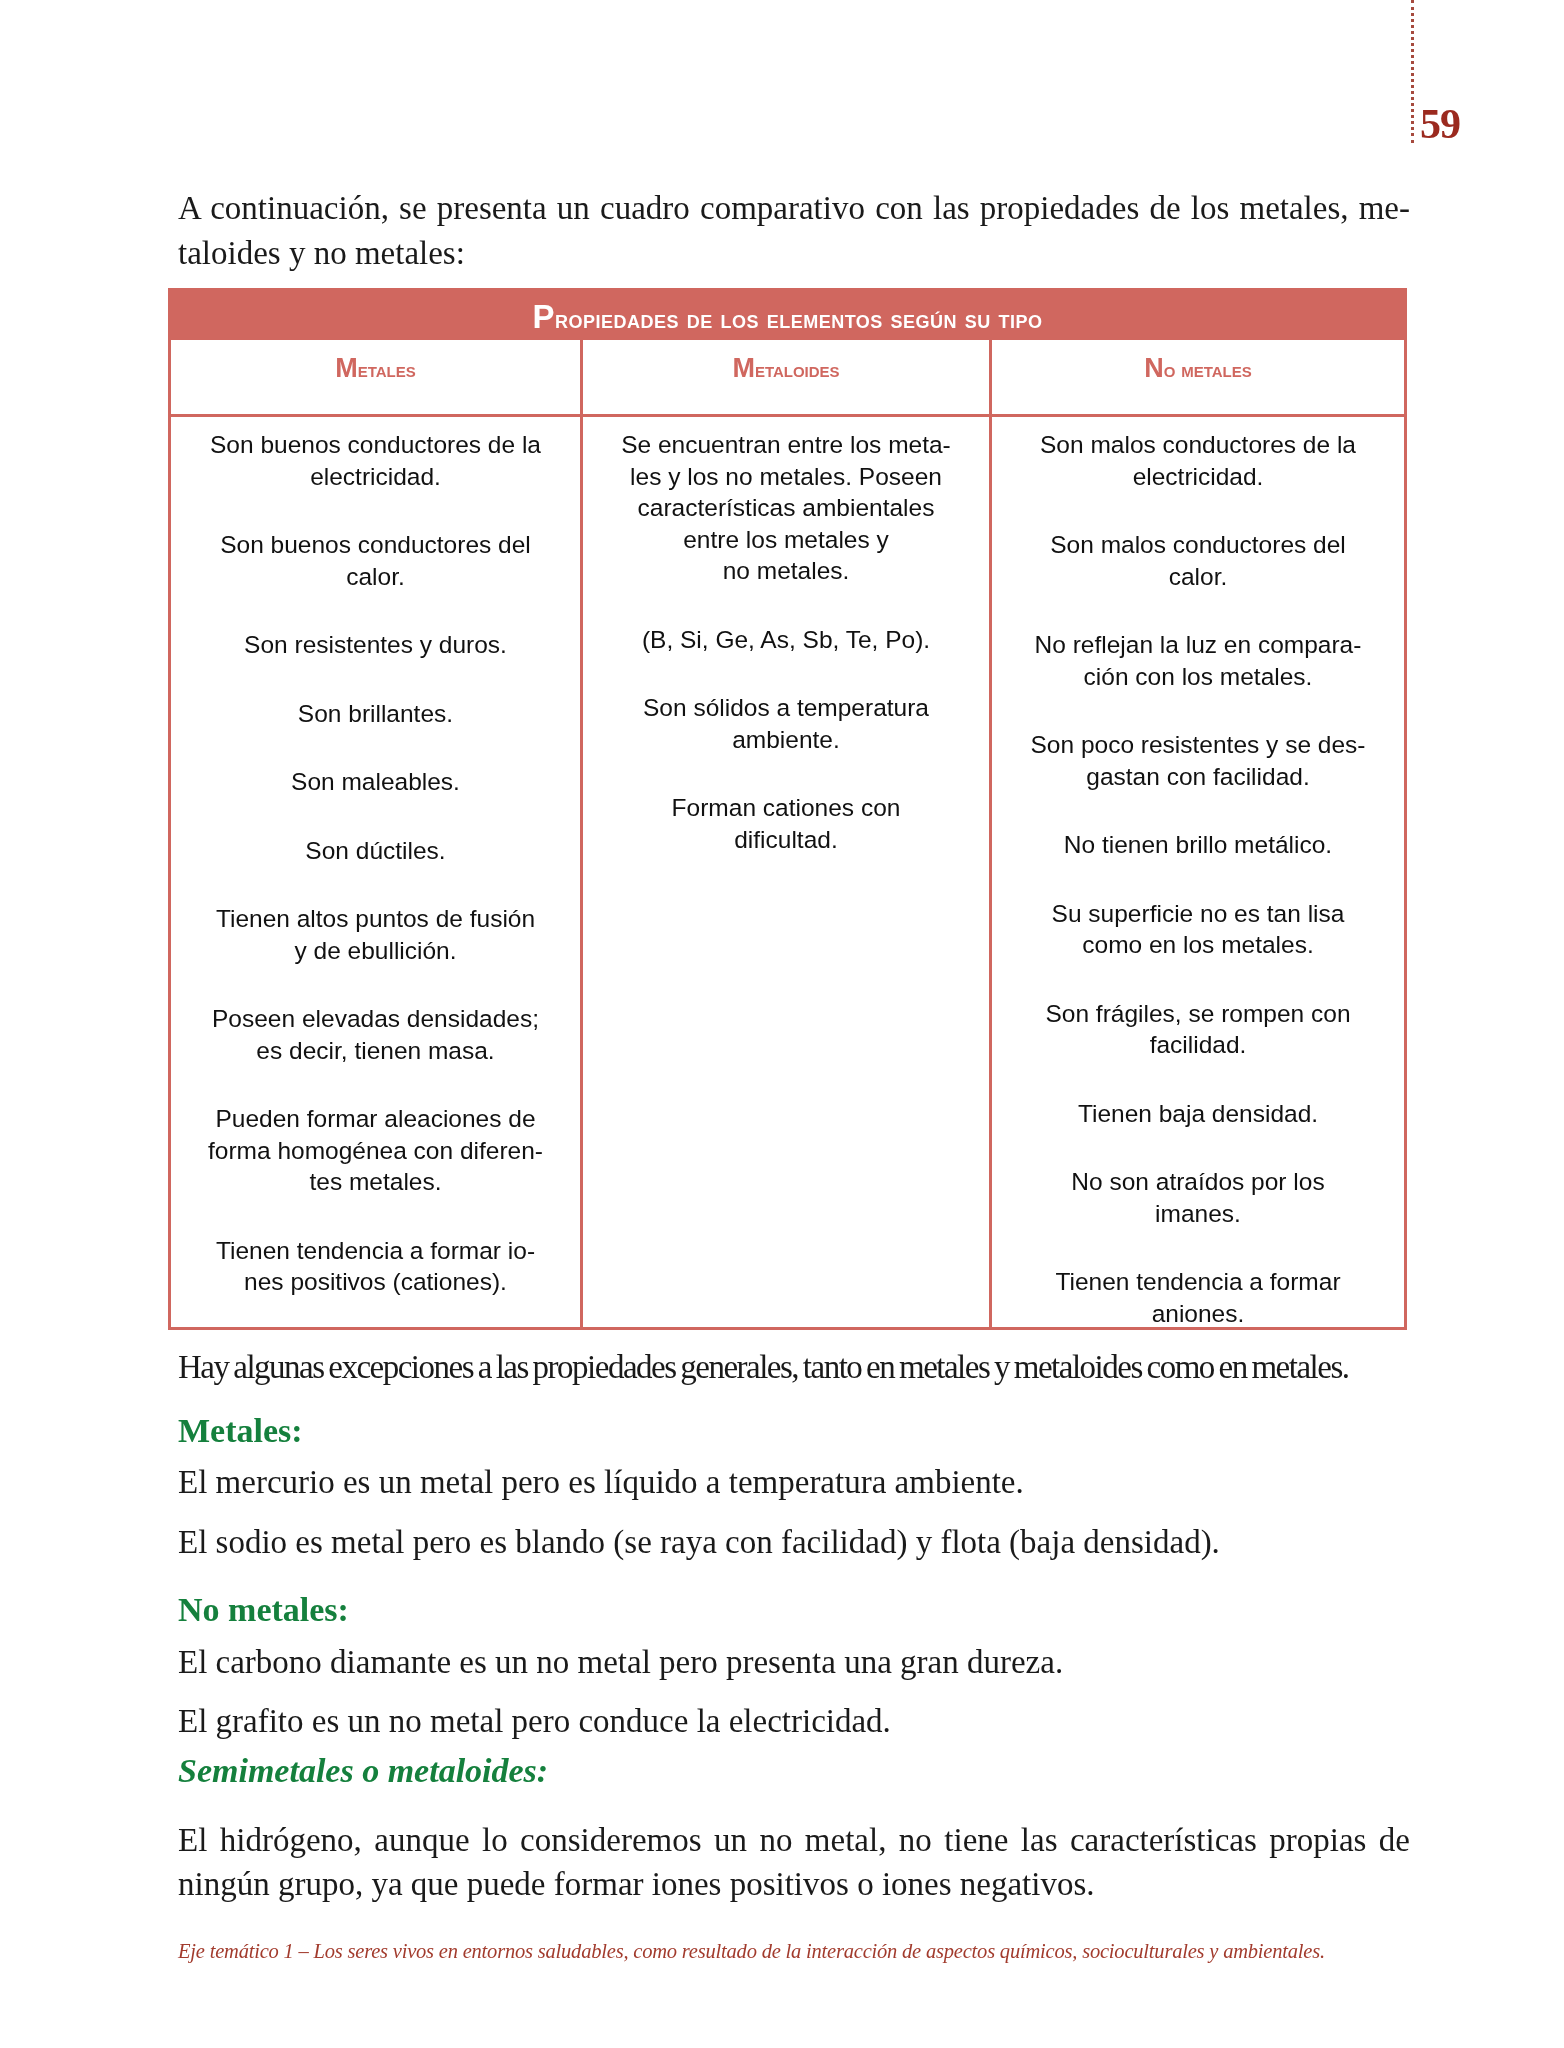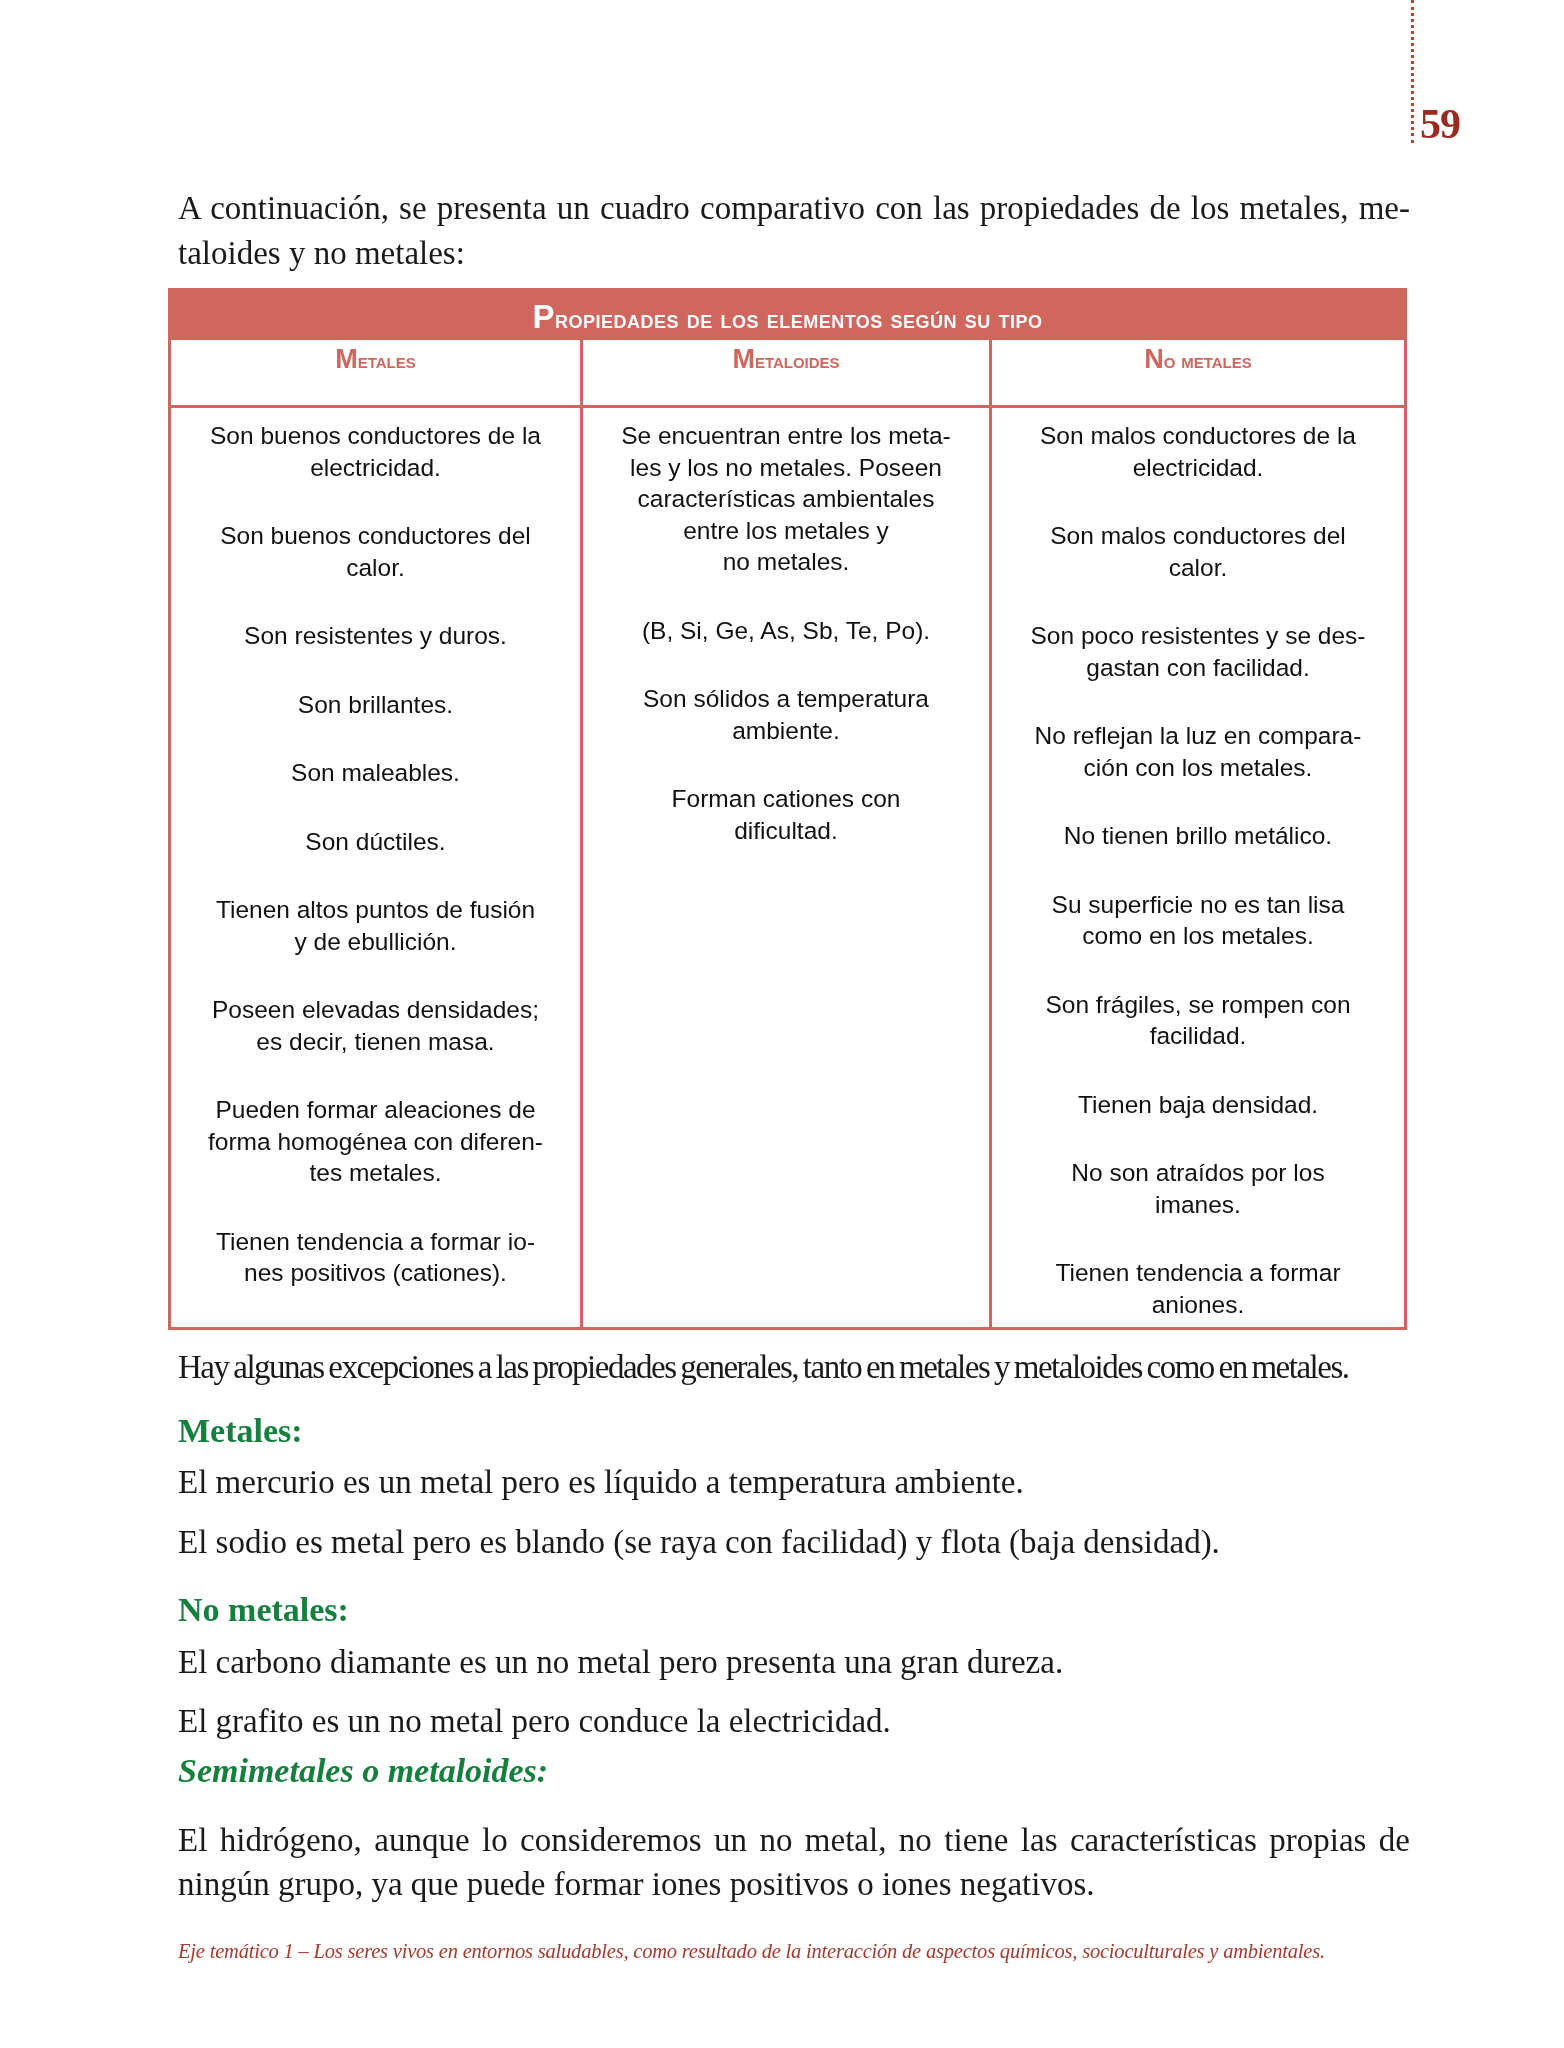--- a/index.html
+++ b/index.html
@@ -7,21 +7,21 @@
   .dots { position:absolute; left:1411px; top:0; height:143px; width:0; border-left:3px dotted #a64a3e; }
   .page-num { position:absolute; left:1420px; top:100px; font-family:"Liberation Serif",serif; font-weight:bold; font-size:42px; color:#9b2a1f; letter-spacing:-1px; }
   .intro { position:absolute; left:178px; top:176px; width:1232px; font-size:33px; line-height:45px; text-align:justify; margin:0; }
   .tbl { position:absolute; left:168px; top:288px; width:1239px; height:1042px; box-sizing:border-box; border:3px solid #d0675f; }
   .tbl-title { position:absolute; left:0; top:0; right:0; height:49px; background:#d0675f; color:#ffffff; text-align:center; font-family:"Liberation Sans",sans-serif; font-weight:bold; font-size:26px; line-height:52px; font-variant:small-caps; letter-spacing:0.5px; }
   .tbl-title .big { font-size:33px; }
   .col { position:absolute; top:49px; bottom:0; box-sizing:border-box; }
   .col.c1 { left:0; width:412px; border-right:3px solid #d0675f; }
   .col.c2 { left:412px; width:409px; border-right:3px solid #d0675f; }
   .col.c3 { left:821px; right:0; }
-  .col-head { height:64px; border-bottom:3px solid #d0675f; box-sizing:content-box; text-align:center; font-family:"Liberation Sans",sans-serif; font-weight:bold; color:#d0675f; font-size:21px; padding-top:4px; height:61px; font-variant:small-caps; }
+  .col-head { height:64px; border-bottom:3px solid #d0675f; box-sizing:content-box; text-align:center; font-family:"Liberation Sans",sans-serif; font-weight:bold; color:#d0675f; font-size:21px; padding-top:13px; height:61px; font-variant:small-caps; }
   .col-head .big { font-size:27px; }
   .col-body { padding:12px 8px 0 8px; text-align:center; font-family:"Liberation Sans",sans-serif; font-size:24.5px; line-height:31.5px; color:#111; }
   .item { margin:0 0 37px 0; }
   .item .ln { display:block; white-space:nowrap; }
   .para { position:absolute; left:178px; margin:0; font-size:33px; line-height:44px; width:1232px; }
   .para.tight { letter-spacing:-1.5px; word-spacing:-2px; }
   .h-red { position:absolute; left:178px; margin:0; font-size:34px; font-weight:bold; color:#15803d; }
   .footer { position:absolute; left:178px; top:1940px; font-style:italic; font-size:20.5px; color:#a23b2d; white-space:nowrap; letter-spacing:-0.2px; }
   .justify { text-align:justify; text-align-last:left;margin-top:10px; }
 </style>
@@ -119,26 +119,26 @@
     <div class="col-body">
         <div class="item">
           <span class="ln">Son malos conductores de la</span>
           <span class="ln">electricidad.</span>
         </div>
         <div class="item">
           <span class="ln">Son malos conductores del</span>
           <span class="ln">calor.</span>
         </div>
         <div class="item">
+          <span class="ln">No reflejan la luz en compara-</span>
+          <span class="ln">ción con los metales.</span>
+        </div>
+        <div class="item">
           <span class="ln">Son poco resistentes y se des-</span>
           <span class="ln">gastan con facilidad.</span>
-        </div>
-        <div class="item">
-          <span class="ln">No reflejan la luz en compara-</span>
-          <span class="ln">ción con los metales.</span>
         </div>
         <div class="item">
           <span class="ln">No tienen brillo metálico.</span>
         </div>
         <div class="item">
           <span class="ln">Su superficie no es tan lisa</span>
           <span class="ln">como en los metales.</span>
         </div>
         <div class="item">
           <span class="ln">Son frágiles, se rompen con</span>

